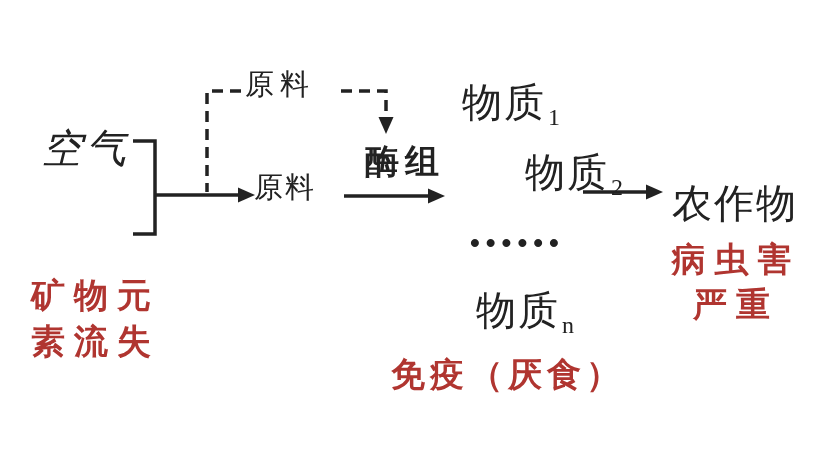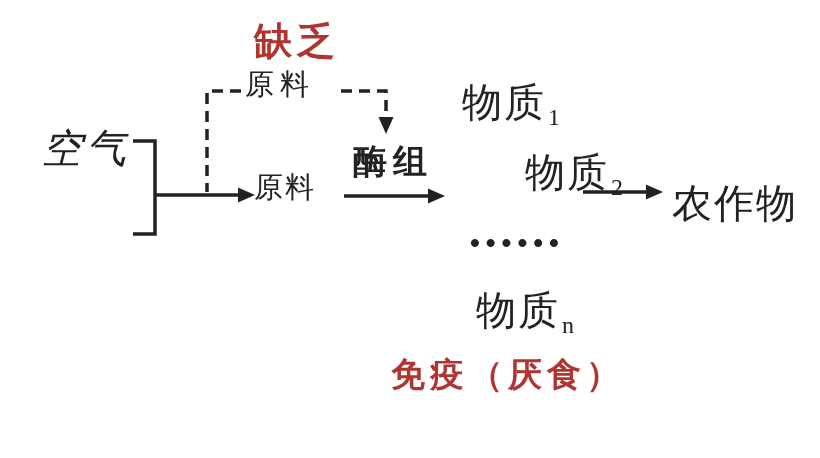--- a/index.html
+++ b/index.html
@@ -77,36 +77,43 @@
     <line class="stroke" x1="344" y1="196" x2="429" y2="196"></line>
     <polygon class="head" points="428,188.5 445,196 428,203.5"></polygon>
 
     <line class="stroke" x1="583" y1="192" x2="647" y2="192"></line>
     <polygon class="head" points="646,184.5 663,192 646,199.5"></polygon>
   </svg>
 
   <div class="label" style="left:42px; top:126px;font-style:italic;">空气</div>
   <div class="label big" style="left:245px; top:69px; letter-spacing:6px;">原料</div>
   <div class="label big" style="left:254px; top:172px; letter-spacing:2px;">原料</div>
-  <div class="label enzyme" style="left:353px; top:143px;">酶组</div>
+  <div class="label enzyme" style="left:365px; top:143px;">酶组</div>
 
   <div class="label" style="left:462px; top:80px; letter-spacing:2px;">
     <span>物质</span><span class="subscript">1</span>
   </div>
   <div class="label" style="left:486px; top:150px; letter-spacing:2px;margin-left:39px;">
     <span>物质</span><span class="subscript">2</span>
   </div>
   <div class="label ellipsis" style="left:470px; top:228px;">••••••</div>
   <div class="label" style="left:476px; top:288px; letter-spacing:2px;">
     <span>物质</span><span class="subscript">n</span>
   </div>
 
   <div class="label" style="left:672px; top:181px; letter-spacing:2px;">农作物</div>
 
-  <div class="label red deficiency" style="left:254px; top:21px;">缺乏</div>
 
+  <div class="label red mineral" style="left:31px; top:272px;">
+    <div>矿物元</div>
+    <div>素流失</div>
+  </div>
 
+  <div class="label red pest" style="left:656px; top:237px;">
+    <div>病虫害</div>
+    <div>严重</div>
+  </div>
 
   <div class="label red immune" style="left:391px; top:351px;text-align:center;">
     <div>免疫（厌食）</div>
   </div>
 
 </div>
 
 </body></html>

